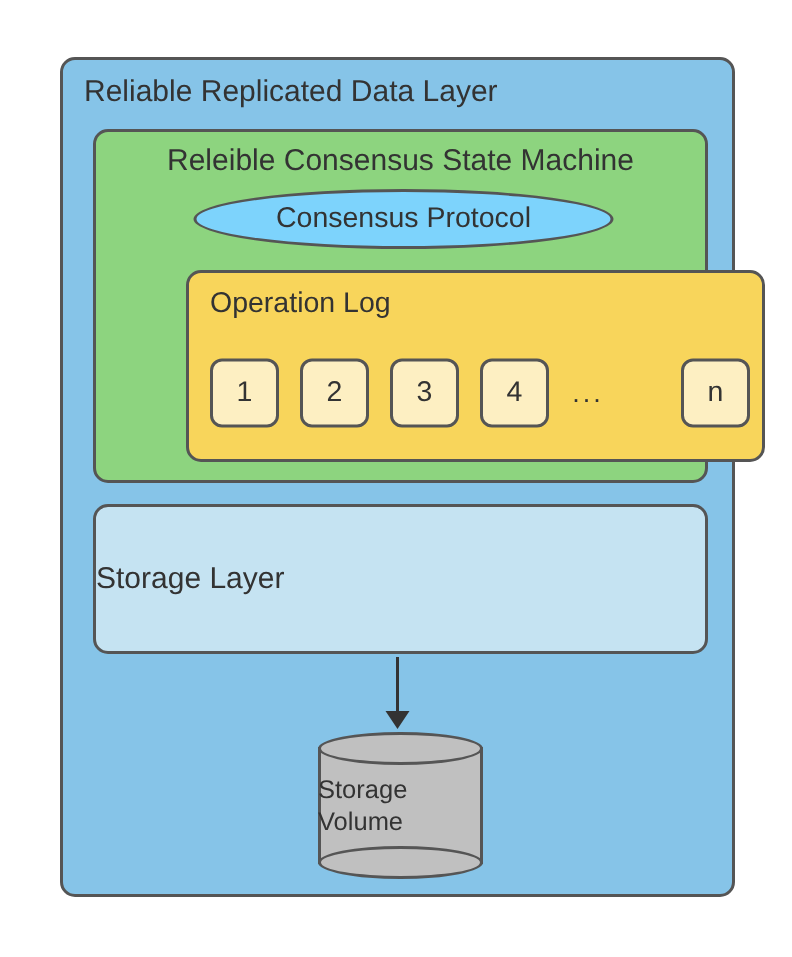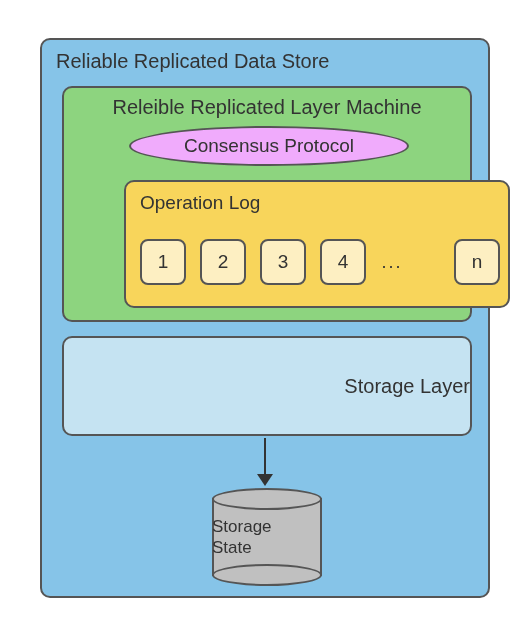--- a/index.html
+++ b/index.html
@@ -42,21 +42,21 @@
     text-align: center;
     font-size: 20px;
     margin-top: 8px;
   }
   .consensus {
     position: absolute;
     left: 65px;
     top: 38px;
     width: 280px;
     height: 40px;
-    background: #f0abfc;
+    background: #7dd3fc;
     border: 2px solid #555;
     border-radius: 50%;
     text-align: center;
     line-height: 36px;
     font-size: 19px;
   }
   .oplog {
     position: absolute;
     left: 12px;
     top: 92px;
@@ -102,21 +102,21 @@
   .log-box-n { margin-left: auto; }
   .storage-layer {
     position: absolute;
     left: 20px;
     top: 296px;
     width: 410px;
     height: 100px;
     background: #c5e3f2;
     border: 2px solid #555;
     border-radius: 10px;
-    text-align: right;
+    text-align: left;
     line-height: 96px;
     font-size: 20px;
   }
   .arrow {
     position: absolute;
     left: 222px;
     top: 398px;
     width: 2px;
     height: 40px;
     background: #333;
@@ -169,24 +169,24 @@
     text-align: left;
     font-size: 17px;
     line-height: 1.25;
     z-index: 3;
   }
 </style>
 </head>
 <body>
 
 <div class="outer">
-  <div class="outer-title">Reliable Replicated Data Store</div>
+  <div class="outer-title">Reliable Replicated Data Layer</div>
 
   <div class="state-machine">
-    <div class="state-machine-title">Releible Replicated Layer Machine</div>
+    <div class="state-machine-title">Releible Consensus State Machine</div>
     <div class="consensus">Consensus Protocol</div>
 
     <div class="oplog">
       <div class="oplog-title">Operation Log</div>
       <div class="log-items">
         <div class="log-box">1</div>
         <div class="log-box">2</div>
         <div class="log-box">3</div>
         <div class="log-box">4</div>
         <div class="dots">...</div>
@@ -199,16 +199,16 @@
 
   <div class="arrow"></div>
   <div class="arrowhead"></div>
 
   <div class="cylinder">
     <div class="cyl-body"></div>
     <div class="cyl-top"></div>
     <div class="cyl-bottom"></div>
     <div class="cyl-label">
       <span>Storage</span><br>
-      <span>State</span>
+      <span>Volume</span>
     </div>
   </div>
 </div>
 
 </body></html>

